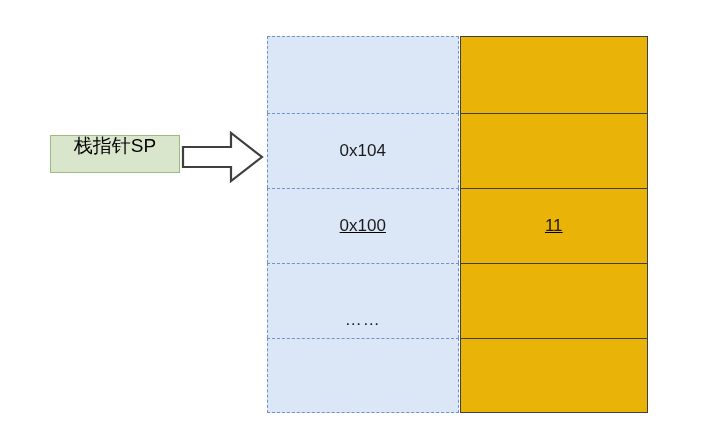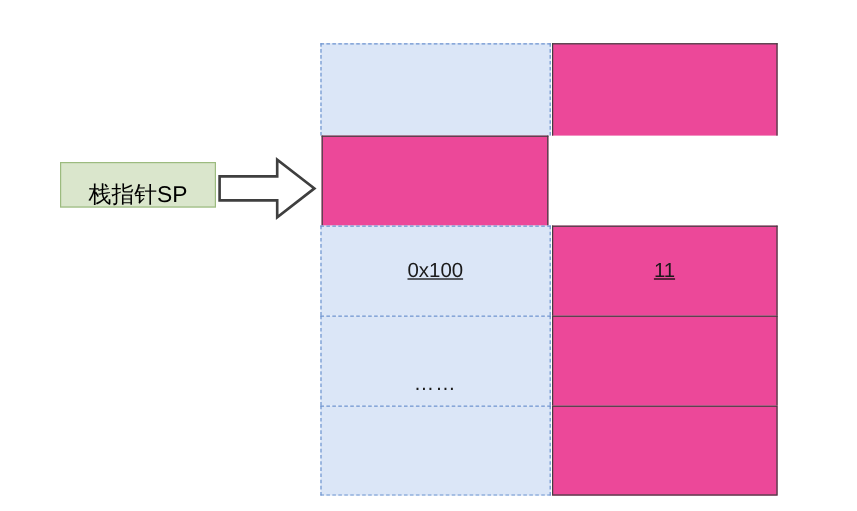--- a/index.html
+++ b/index.html
@@ -23,21 +23,21 @@
   .pointer-label {
     position: absolute;
     left: 50px;
     top: 135px;
     width: 130px;
     height: 38px;
     box-sizing: border-box;
     background: #dae6cc;
     border: 1px solid #9cbb7f;
     display: flex;
-    align-items: flex-end;
+    align-items: flex-start;
     justify-content: center;
     font-size: 19px;
     line-height: 1;
     color: #000000;
     white-space: nowrap;
   }
 
   
   .block-arrow {
     position: absolute;
@@ -76,21 +76,21 @@
     justify-content: center;
     font-size: 17px;
     color: #1a1a1a;
   }
   .mem-row:last-child .addr-cell {
     border-bottom: 1px dashed #6d93cf;
   }
   .val-cell {
     box-sizing: border-box;
     width: 189px;
-    background: #ec4899;
+    background: #eab308;
     border: 1px solid #3f3f3f;
     border-bottom: none;
     margin-left: 1px;
     display: flex;
     align-items: center;
     justify-content: center;
     font-size: 17px;
     color: #1a1a1a;
   }
   .mem-row:last-child .val-cell {
@@ -121,20 +121,21 @@
   </div>
 
   <div class="memory-table">
 
     <div class="mem-row" style="top:0px;height:77px;">
       <div class="addr-cell" style="height:77px;"></div>
       <div class="val-cell" style="height:77px;"></div>
     </div>
 
     <div class="mem-row" style="top:77px;height:75px;">
+      <div class="addr-cell" style="height:75px;">0x104</div>
       <div class="val-cell" style="height:75px;"></div>
     </div>
 
     <div class="mem-row" style="top:152px;height:75px;text-decoration:underline;">
       <div class="addr-cell" style="height:75px;">0x100</div>
       <div class="val-cell" style="height:75px;">11</div>
     </div>
 
     <div class="mem-row" style="top:227px;height:75px;">
       <div class="addr-cell ellipsis" style="height:75px;">……</div>

